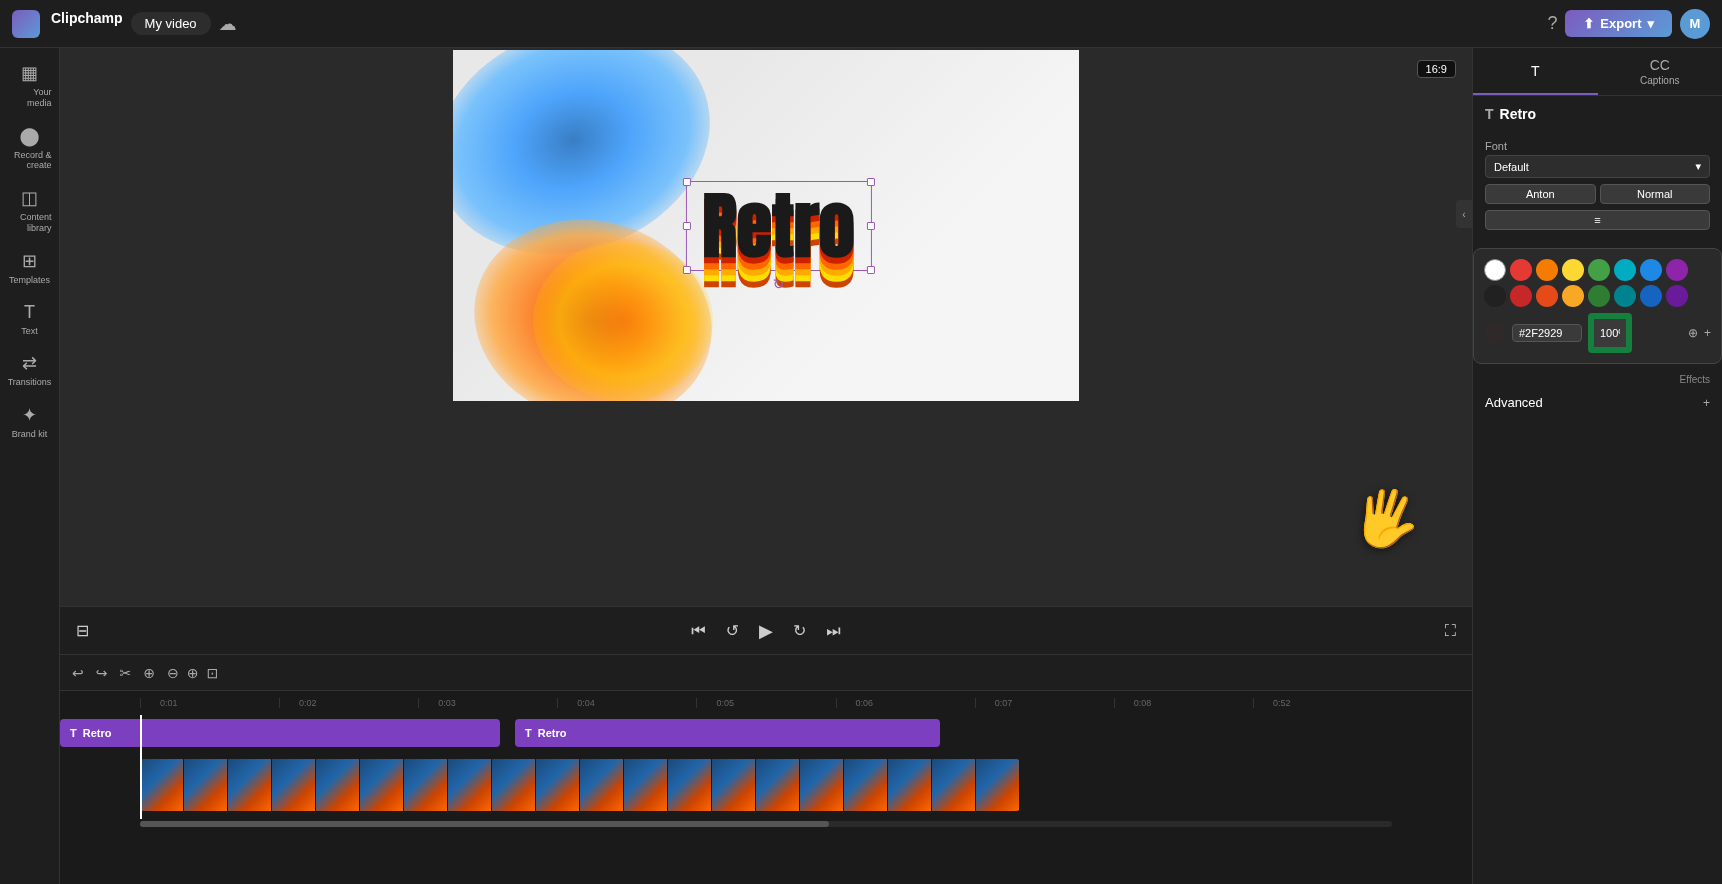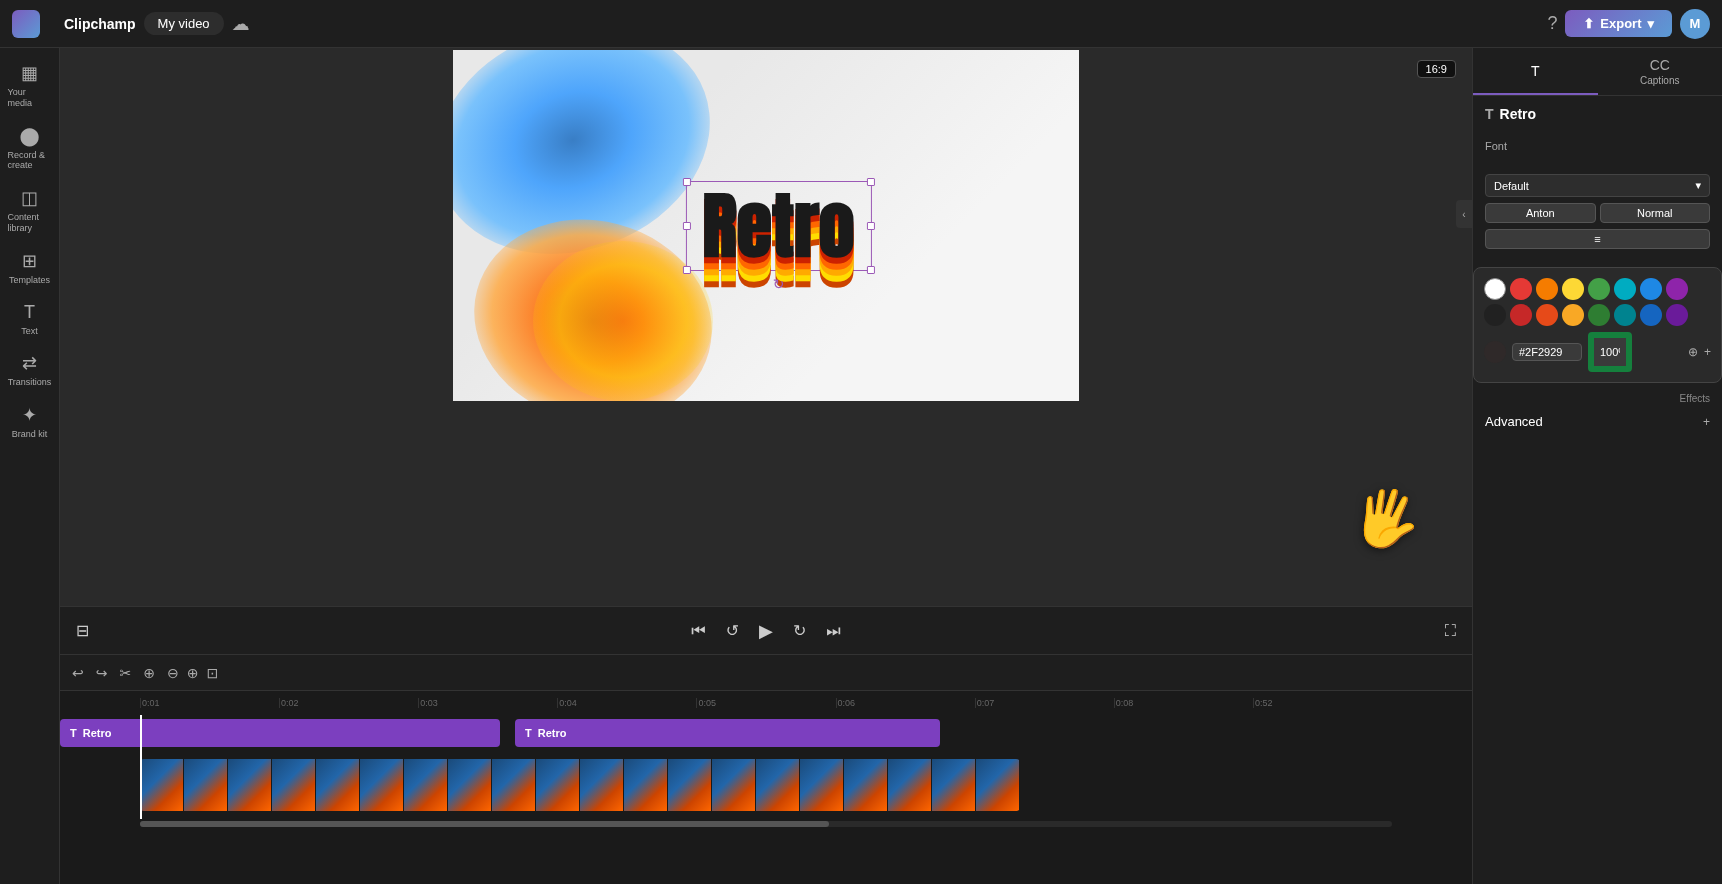--- a/index.html
+++ b/index.html
@@ -9,21 +9,21 @@
     .topbar {
       height: 48px;
       background: #1e1e1e;
       display: flex;
       align-items: center;
       padding: 0 12px;
       gap: 8px;
       border-bottom: 1px solid #333;
       flex-shrink: 0;
     }
-    .topbar-logo { display: flex; align-items: center; gap: 24px; }
+    .topbar-logo { display: flex; gap: 11px; }
     .topbar-logo .logo-icon { width: 28px; height: 28px; background: linear-gradient(135deg, #7c5cbf, #5b9bd5); border-radius: 6px; }
     .topbar-logo span { font-size: 14px; font-weight: 600; color: #fff; }
     .topbar-tab {
       background: #2d2d2d;
       border-radius: 16px;
       padding: 4px 14px;
       font-size: 13px;
       color: #fff;
       cursor: pointer;
     }
@@ -75,21 +75,21 @@
       display: flex;
       flex-direction: column;
       align-items: center;
       padding: 6px 4px;
       border-radius: 6px;
       cursor: pointer;
       width: 52px;
       gap: 3px;
     }
     .sidebar-item .si-icon { font-size: 18px; color: #aaa; }
-    .sidebar-item .si-label { font-size: 9px; color: #aaa; text-align: left; line-height: 1.2; }
+    .sidebar-item .si-label { font-size: 9px; color: #aaa; text-align: right; line-height: 1.2; }
 
     
     .center-area {
       flex: 1;
       display: flex;
       flex-direction: column;
       background: #252525;
       overflow: hidden;
     }
 
@@ -321,21 +321,21 @@
       display: flex;
       gap: 0;
       width: 100%;
     }
     .ruler-mark {
       flex: 1;
       text-align: left;
       font-size: 9px;
       color: #666;
       border-left: 1px solid #333;
-      padding-left: 1px;
+      padding-left: 19px;
     }
 
     .timeline-track-row {
       display: flex;
       height: 36px;
       padding-left: 80px;
       position: relative;
     }
 
     
@@ -425,21 +425,21 @@
     }
     .rp-title-icon { font-size: 14px; color: #aaa; }
 
     
     .rp-section {
       padding: 8px 12px;
     }
     .rp-label {
       font-size: 11px;
       color: #aaa;
-      margin-bottom: 22px;
+      margin-bottom: 3px;
     }
     .font-selector {
       background: #2d2d2d;
       border: 1px solid #444;
       border-radius: 4px;
       padding: 4px 8px;
       color: #fff;
       font-size: 11px;
       display: flex;
       align-items: center;

